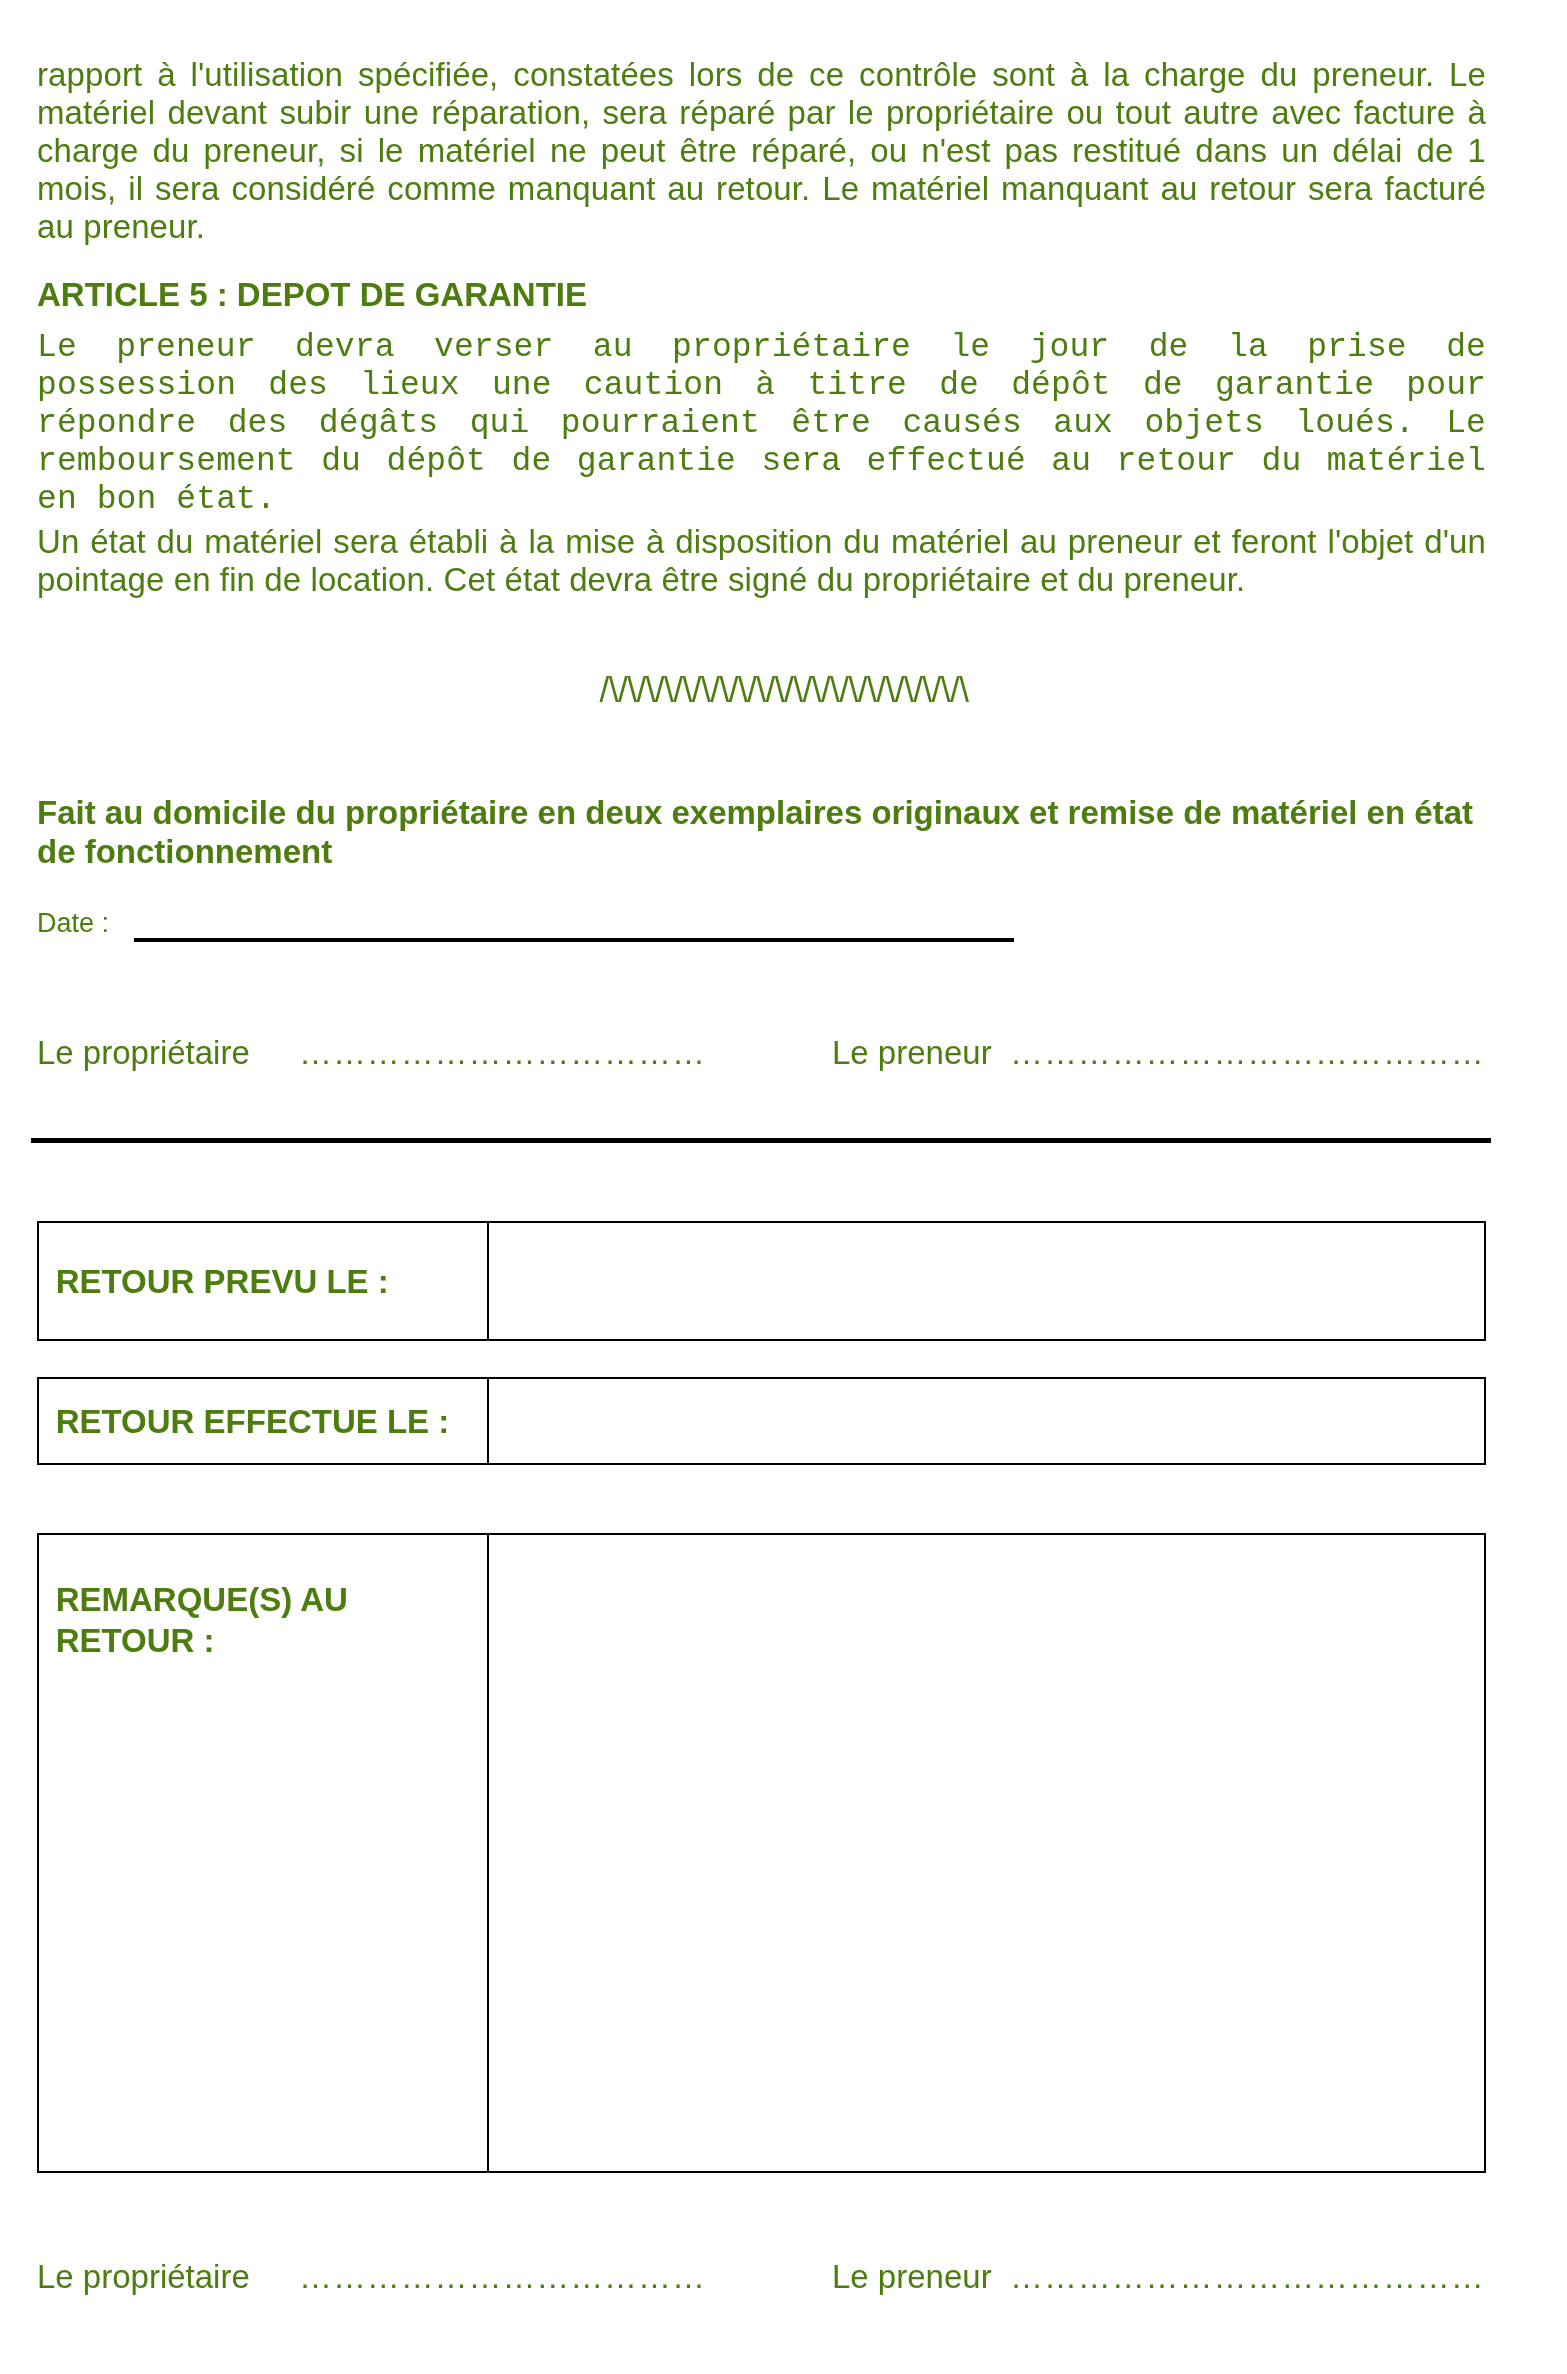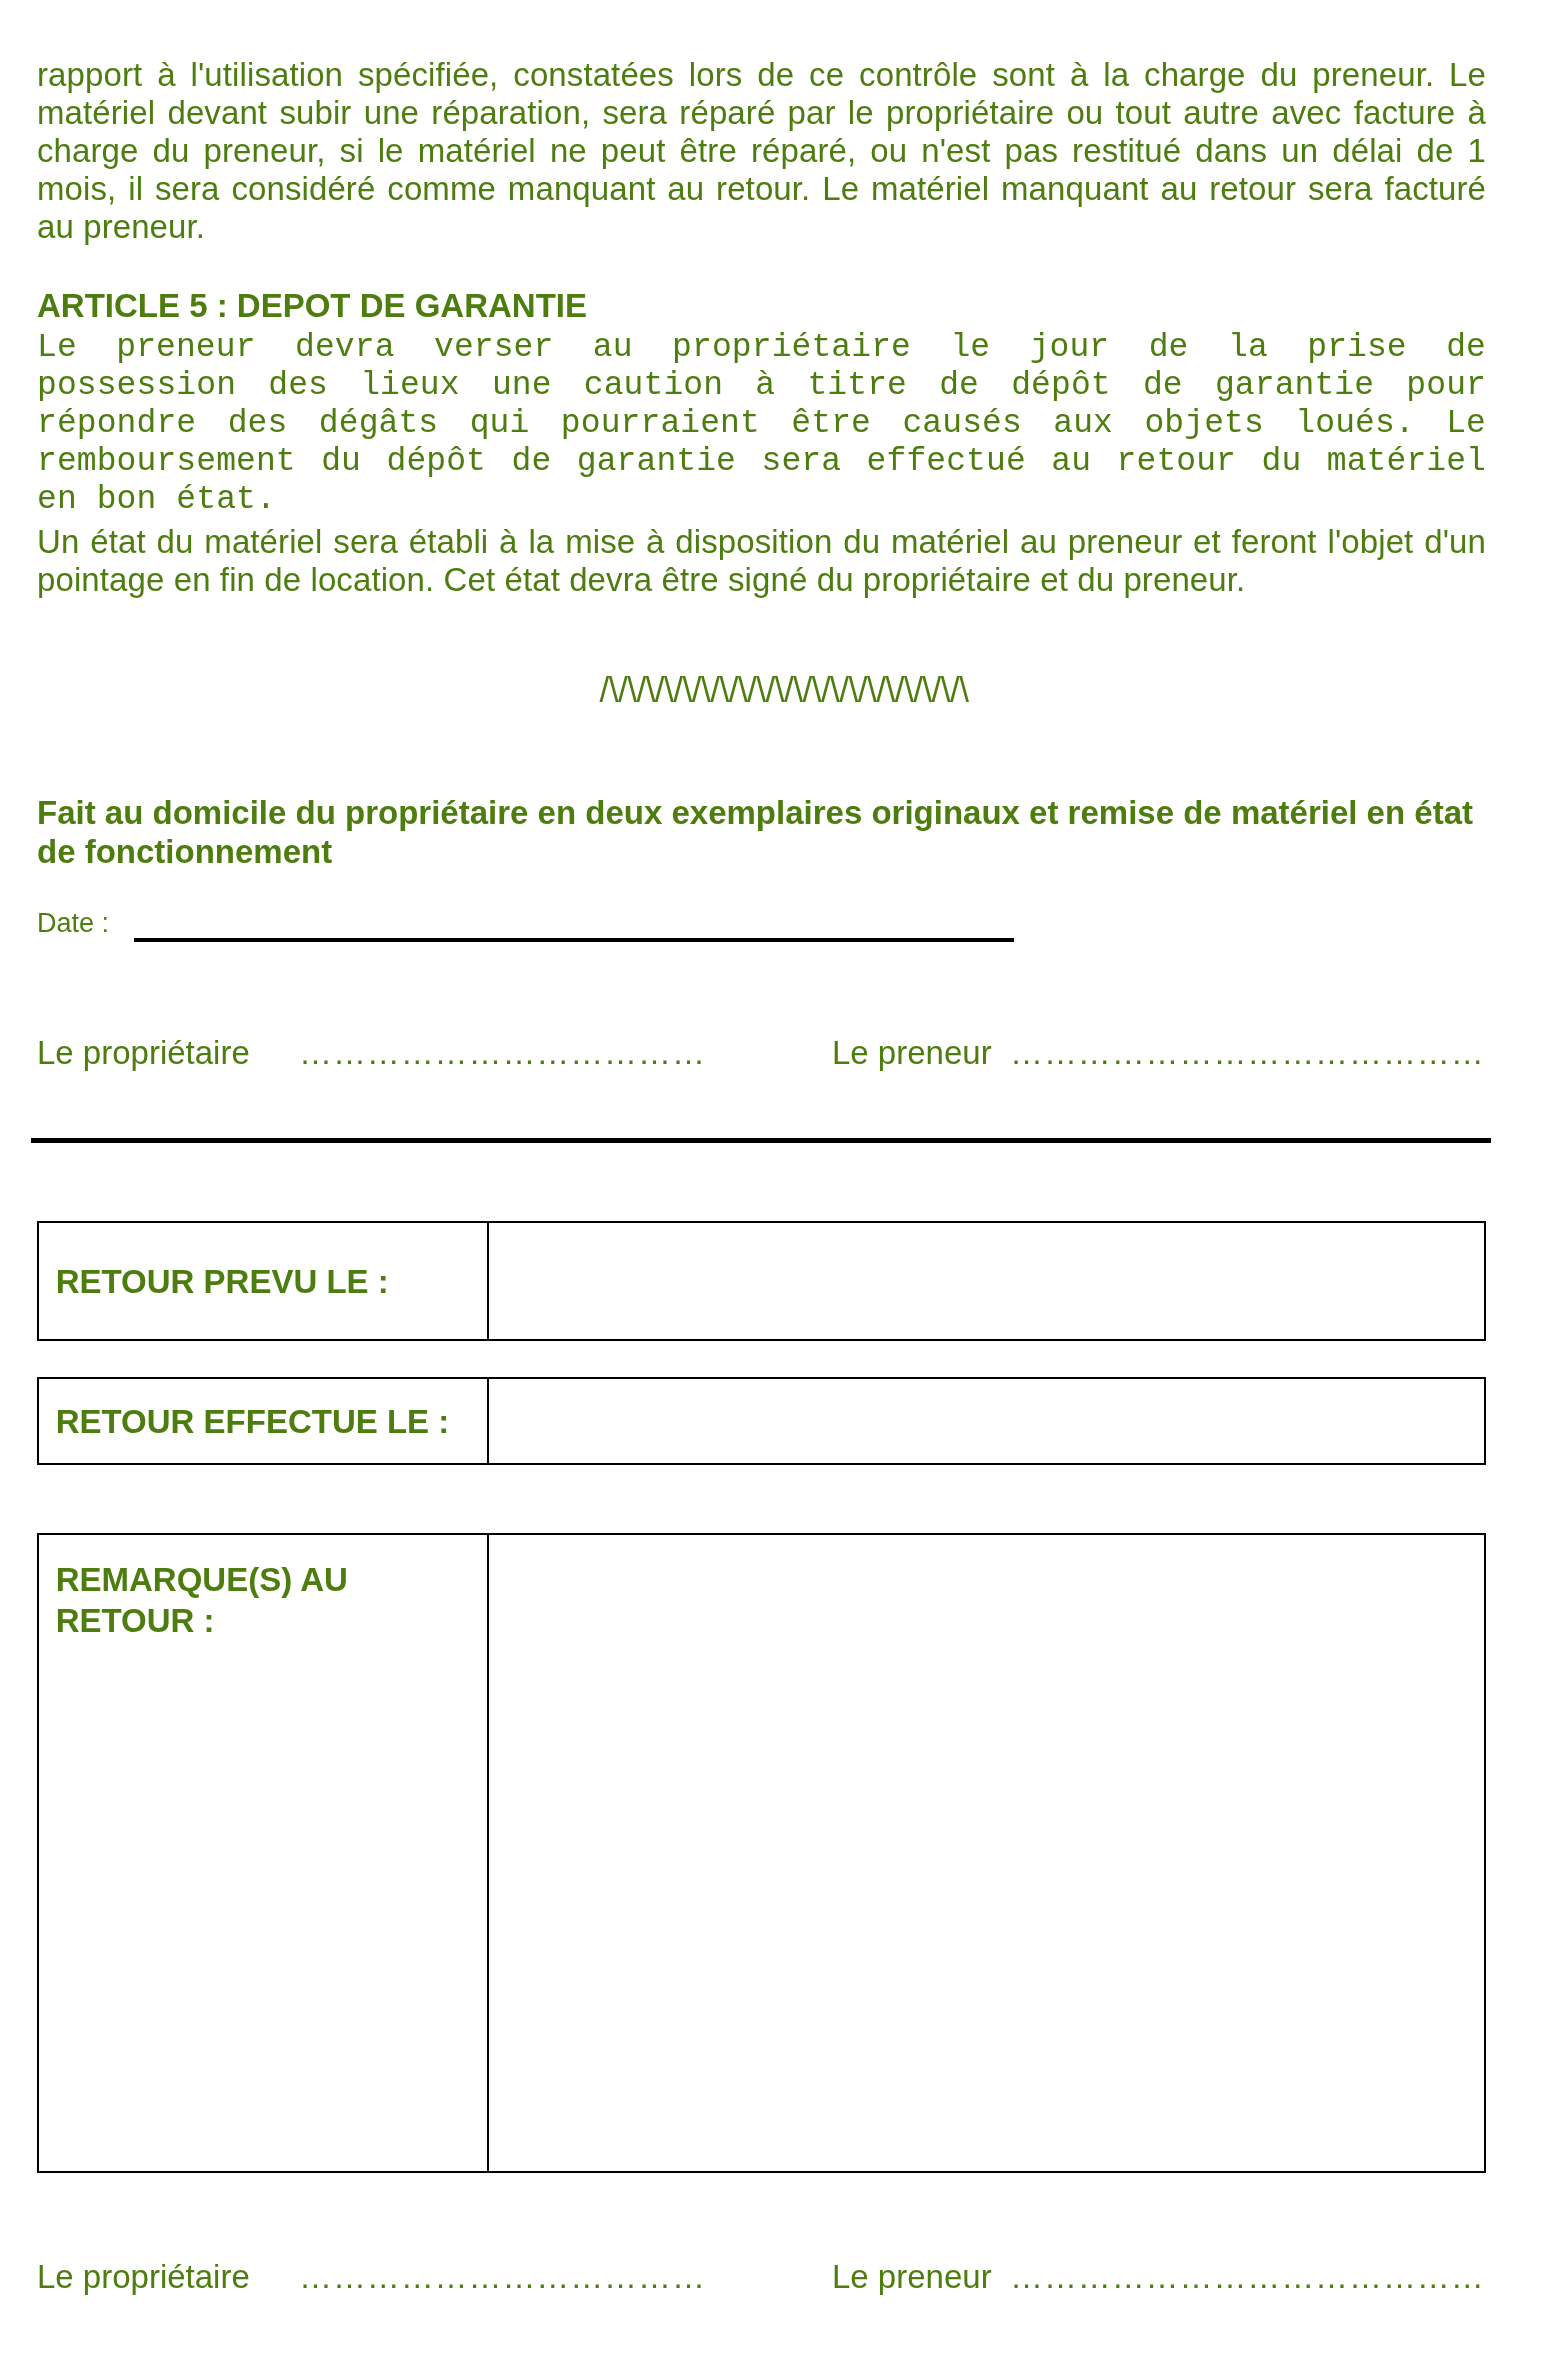--- a/index.html
+++ b/index.html
@@ -49,37 +49,37 @@
   .fbox .label-cell{
     width:450px;
     flex:0 0 450px;
     border-right:2.8px solid #000000;
     box-sizing:border-box;
     display:flex;
     flex-direction:column;
     justify-content:center;
     padding-left:16.7px;
   }
-  .fbox .label-cell.top-align{justify-content:flex-start;padding-top:24px;}
+  .fbox .label-cell.top-align{justify-content:flex-start;padding-top:44px;}
   .fbox .label-cell .box-label{
     font-size:33px;
     font-weight:bold;
     line-height:41px;
     white-space:nowrap;
   }
   .fbox .value-cell{flex:1;}
 </style>
 </head>
 <body>
 
 <div class="page">
 
   <div class="abs col body-text" style="top:56px;">rapport à l'utilisation spécifiée, constatées lors de ce contrôle sont à la charge du preneur. Le matériel devant subir une réparation, sera réparé par le propriétaire ou tout autre avec facture à charge du preneur, si le matériel ne peut être réparé, ou n'est pas restitué dans un délai de 1 mois, il sera considéré comme manquant au retour. Le matériel manquant au retour sera facturé au preneur.</div>
 
-  <div class="abs col heading" style="top:286px;">ARTICLE 5 : DEPOT DE GARANTIE</div>
+  <div class="abs col heading" style="top:275px;">ARTICLE 5 : DEPOT DE GARANTIE</div>
   <div class="abs col body-text" style="top:329px;font-family:Liberation Mono, monospace;">Le preneur devra verser au propriétaire le jour de la prise de possession des lieux une caution à titre de dépôt de garantie pour répondre des dégâts qui pourraient être causés aux objets loués. Le remboursement du dépôt de garantie sera effectué au retour du matériel en bon état.</div>
 
   <div class="abs col body-text" style="top:523px;">Un état du matériel sera établi à la mise à disposition du matériel au preneur et feront l'objet d'un pointage en fin de location. Cet état devra être signé du propriétaire et du preneur.</div>
 
   <div class="abs zigzag" style="top:670px;">/\/\/\/\/\/\/\/\/\/\/\/\/\/\/\/\/\/\/\/\</div>
 
   <div class="abs col closing" style="top:793px;font-weight:bold;">Fait au domicile du propriétaire en deux exemplaires originaux et remise de matériel en état de fonctionnement</div>
 
   <div class="abs date-label" style="left:37px;top:904px;">Date :</div>
   <div class="abs date-line" style="left:134px;top:938px;width:880px;"></div>

